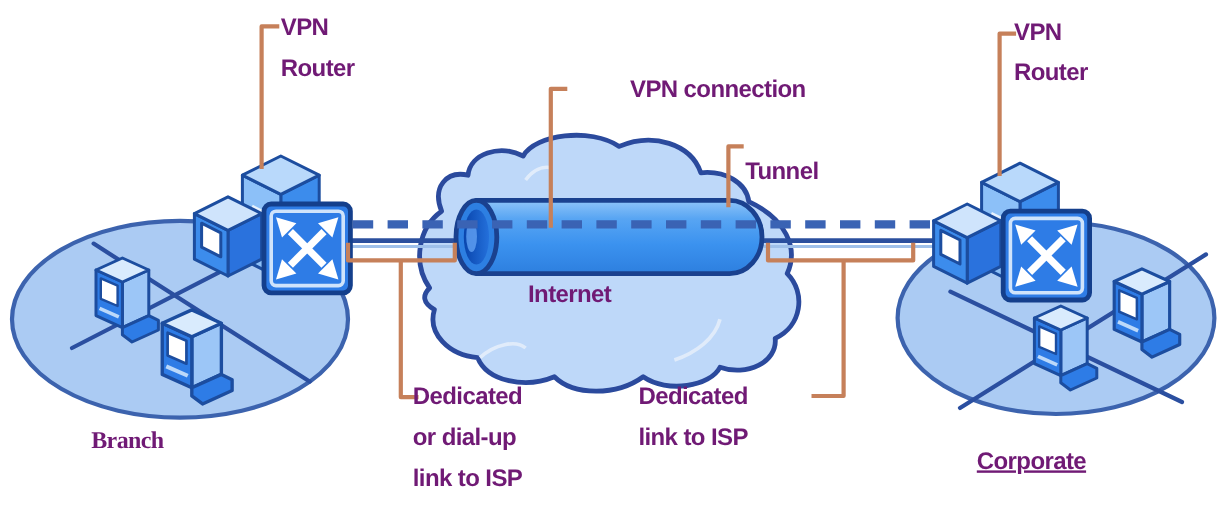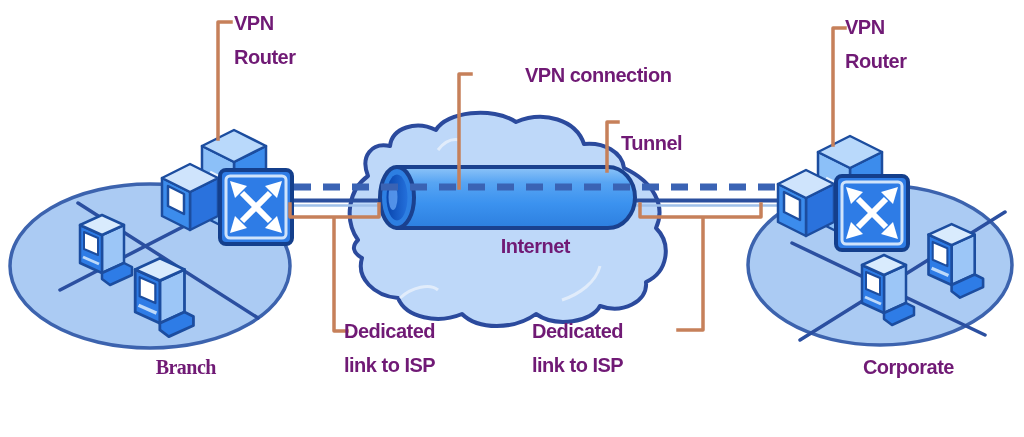--- a/index.html
+++ b/index.html
@@ -6,21 +6,21 @@
   #stage{
     position:relative;width:1024px;height:437px;overflow:hidden;
     background:#ffffff;font-family:"Liberation Sans",sans-serif;
   }
   #diagram-svg{position:absolute;left:0;top:0;}
   .lbl{
     position:absolute;color:#701a75;font-size:20px;font-weight:700;
     line-height:34px;letter-spacing:-0.5px;white-space:nowrap;
   }
   .lbl span{display:block;}
-  .center{text-align:right;}
+  .center{text-align:left;}
 </style>
 </head>
 <body>
 
 <div id="stage">
 
 <svg id="diagram-svg" width="1024" height="437" viewBox="0 0 1024 437">
   <defs>
     <linearGradient id="tunnelGrad" x1="0" y1="0" x2="0" y2="1">
       <stop offset="0" stop-color="#8ec4f8"></stop>
@@ -160,29 +160,30 @@
     <span>VPN</span>
     <span>Router</span>
   </div>
 
   <div class="lbl center" style="left:440px;top:229px;width:130px;">
     <span>Internet</span>
   </div>
 
   <div class="lbl" style="left:344px;top:314px;">
     <span>Dedicated</span>
+    <span>or dial-up</span>
     <span>link to ISP</span>
   </div>
 
   <div class="lbl" style="left:532px;top:314px;">
     <span>Dedicated</span>
     <span>link to ISP</span>
   </div>
 
   <div class="lbl center" style="left:76px;top:350px;width:140px;font-family:Liberation Serif, serif;">
     <span>Branch</span>
   </div>
 
-  <div class="lbl center" style="left:814px;top:350px;width:140px;">
+  <div class="lbl center" style="left:814px;top:368px;width:140px;text-decoration:underline;">
     <span>Corporate</span>
   </div>
 
 </div>
 
 </body></html>

